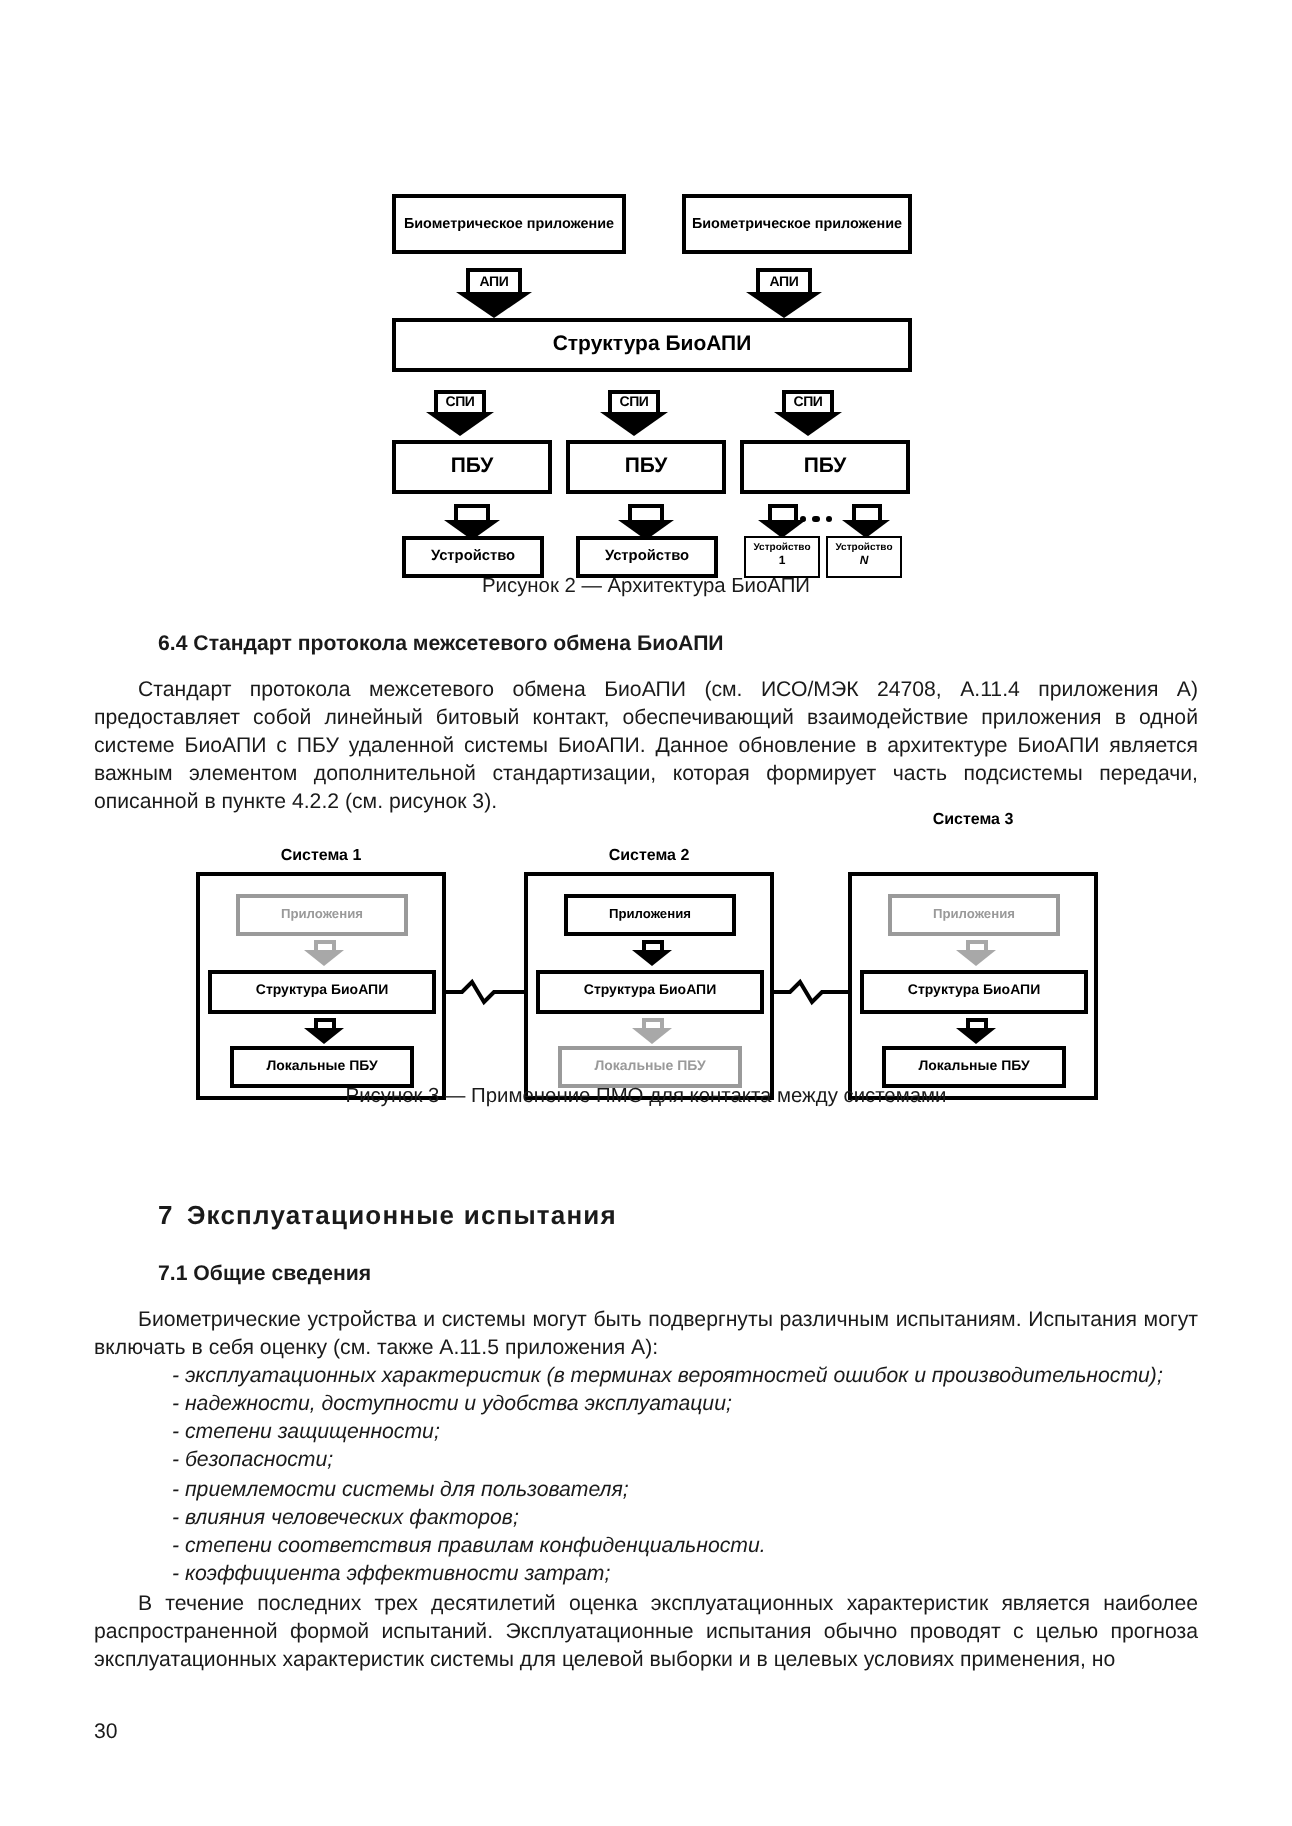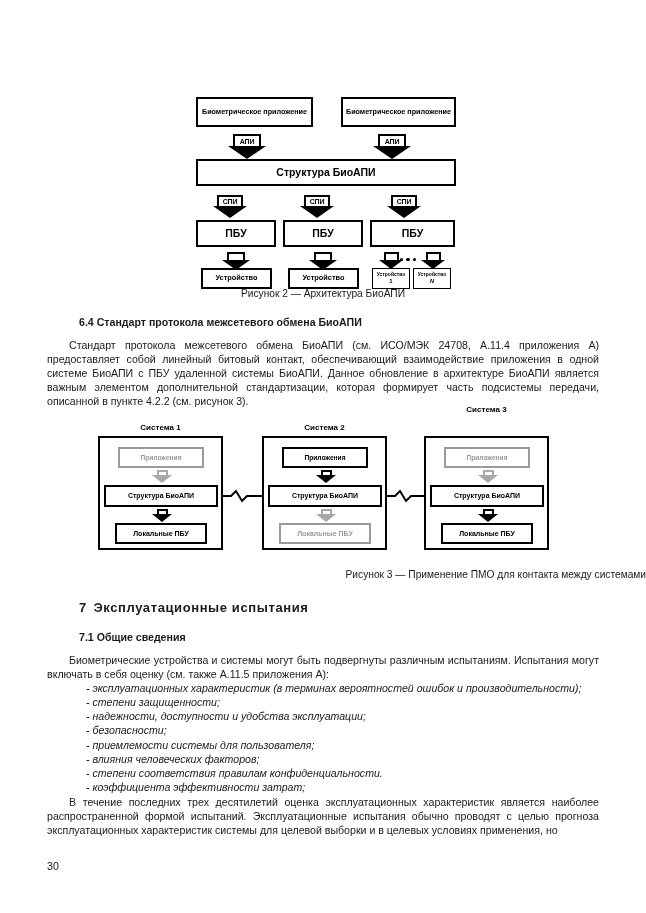--- a/index.html
+++ b/index.html
@@ -330,34 +330,34 @@
     </div>
     <div class="barrow" style="left:478px; top:509px; --hw:10px; --hh:8px;">
       <div class="stem" style="width:11px;height:5px;border-width:2px;"></div>
       <div class="head"></div>
     </div>
     <div class="node" style="left:441px; top:523px; width:92px; height:21px; font-size:7px;">
       <span>Локальные ПБУ</span>
     </div>
   </div>
 
-  <div class="fig-caption" style="top:569px;text-align:right;">Рисунок 3 — Применение ПМО для контакта между системами</div>
+  <div class="fig-caption" style="top:543px;">Рисунок 3 — Применение ПМО для контакта между системами</div>
 
   <div class="head-1" style="top:600px;">
     <span class="num">7</span><span class="wsp">Эксплуатационные  испытания</span>
   </div>
 
   <div class="head-2" style="top:631px;">7.1 Общие сведения</div>
 
   <div class="body-col indent" style="top:653px;">Биометрические устройства и системы могут быть подвергнуты различным испытаниям. Испытания могут включать в себя оценку  (см. также А.11.5 приложения А):</div>
 
   <div class="bullets" style="top:681px;">
     <div>- эксплуатационных характеристик (в терминах вероятностей ошибок и производительности);</div>
+    <div>- надежности, доступности и удобства эксплуатации;</div>
     <div>- степени защищенности;</div>
-    <div>- надежности, доступности и удобства эксплуатации;</div>
     <div>- безопасности;</div>
     <div>- приемлемости системы для пользователя;</div>
     <div>- влияния человеческих факторов;</div>
     <div>- степени соответствия правилам конфиденциальности.</div>
     <div>- коэффициента эффективности затрат;</div>
   </div>
 
   <div class="body-col indent" style="top:795px;">В течение последних трех десятилетий оценка эксплуатационных характеристик является наиболее распространенной формой испытаний. Эксплуатационные испытания обычно проводят с целью прогноза эксплуатационных характеристик системы для целевой выборки и в целевых условиях применения, но</div>
 
   <div class="page-num">30</div>

